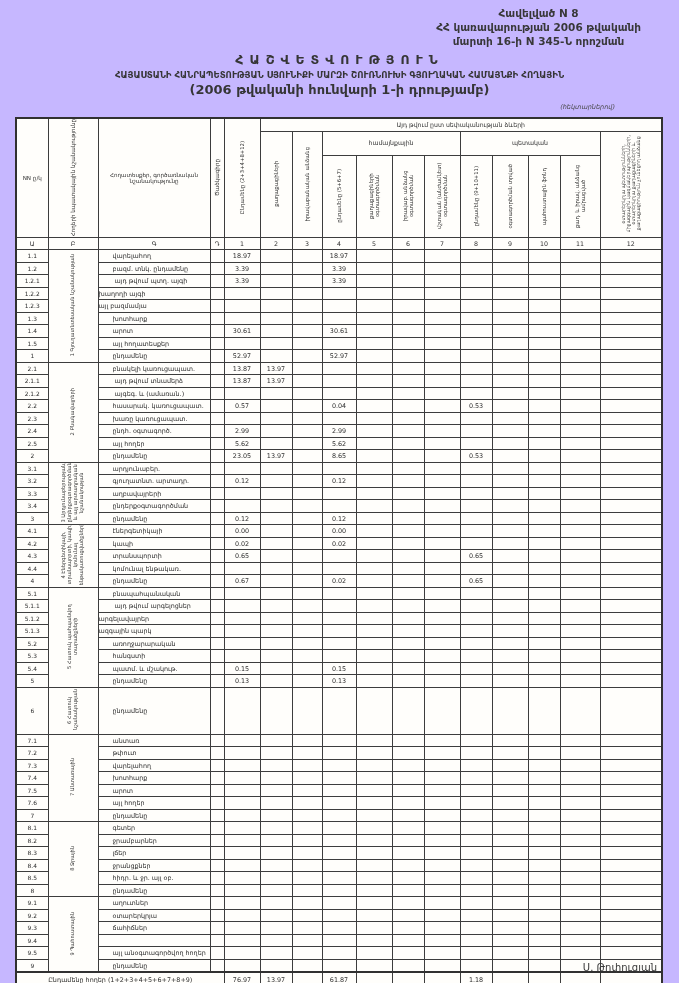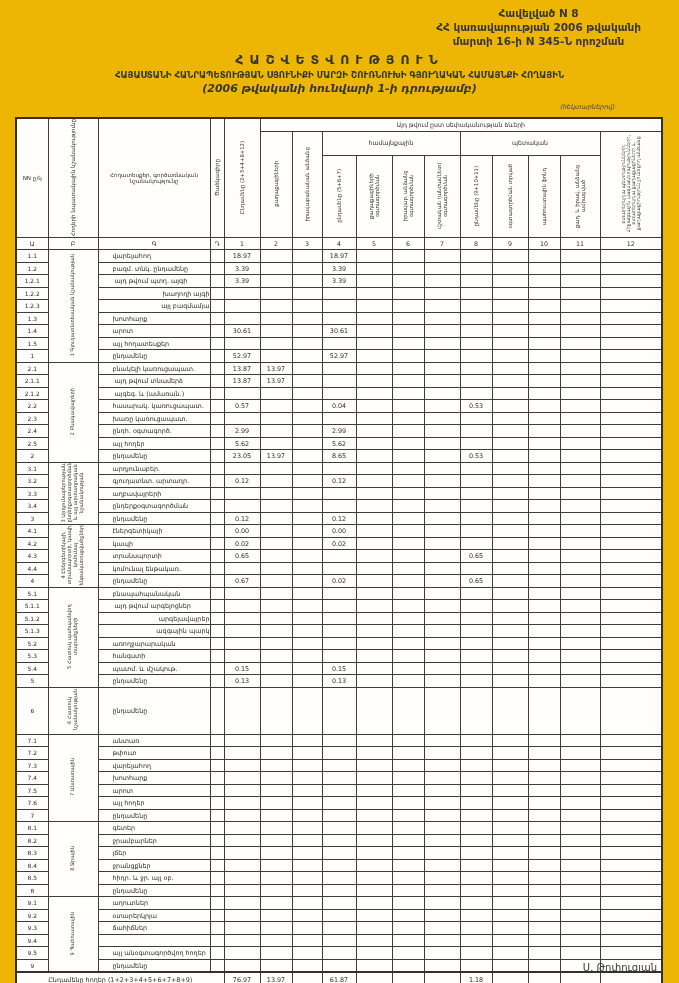--- a/index.html
+++ b/index.html
@@ -1,41 +1,41 @@
 <!DOCTYPE html>
 <html><head>
 <meta charset="utf-8">
 <style>
   html,body{margin:0;padding:0;}
   body{width:679px;height:983px;background:#f5f3ef;font-family:"DejaVu Sans",sans-serif;color:#2d2d2d;position:relative;overflow:hidden;}
-  .page{position:absolute;inset:0;background:#eab308;filter:blur(0.22px) contrast(1.03);}
+  .page{position:absolute;inset:0;background:#c4b5fd;filter:blur(0.22px) contrast(1.03);}
   .hdr-right{position:absolute;top:6px;right:38px;text-align:center;font-size:10.5px;font-weight:bold;line-height:1.35;color:#3a3a3a;}
   .title-block{position:absolute;top:52px;left:0;width:100%;text-align:center;color:#383838;}
   .t1{font-size:12.5px;font-weight:bold;letter-spacing:6px;margin-bottom:3px;}
   .t2{font-size:8.6px;font-weight:bold;line-height:1.25;}
-  .t3{font-size:11px;font-weight:bold;margin-top:1px;font-style:italic;}
+  .t3{font-size:13px;font-weight:bold;margin-top:1px;}
   .unit-note{position:absolute;top:103px;right:64px;font-size:6.5px;font-style:italic;color:#4a4a4a;}
   table{position:absolute;top:117px;left:15px;border-collapse:collapse;table-layout:fixed;width:648px;background:#fbfaf7;}
   th,td{border:1px solid #3f3f3f;padding:0;font-weight:normal;overflow:hidden;}
   thead th{font-size:5.6px;color:#333;vertical-align:middle;text-align:center;line-height:1.1;}
   table{border:2px solid #333;}
   .band{font-size:6.2px;height:12px;}
   .vt{writing-mode:vertical-rl;transform:rotate(180deg);display:inline-block;max-height:100%;line-height:1.15;}
   .hcol{height:80px;}
   .hcol .vt{font-size:5.3px;}
   .c12h .vt{font-size:4.8px;line-height:1.05;}
   .letters td{height:11px;font-size:6.3px;text-align:center;color:#333;}
   tbody td{height:11.5px;font-size:6.4px;color:#2f2f2f;}
   tbody tr.tall td{height:44px;}
   td.code{text-align:center;font-size:5.9px;}
   td.cat{text-align:center;vertical-align:middle;}
   td.cat .vt{font-size:5.1px;color:#3d3d3d;}
   td.lab{text-align:left;padding-left:14px;white-space:nowrap;}
   td.lab.ind1{padding-left:16px;}
-  td.lab.ind2{text-align:right;padding-left:0;}
+  td.lab.ind2{text-align:left;padding-left:0;}
   td.num{text-align:center;}
   td.glab{text-align:center;font-size:6.4px;}
   tr.grand td{height:14px;border-top:2px solid #333;}
   .footer-left{position:absolute;left:16px;top:930px;font-size:10px;color:#3a3a3a;line-height:1.5;}
   .footer-sign{position:absolute;right:22px;top:962px;font-size:10px;color:#3a3a3a;padding-left:16px;}
 </style>
 </head>
 <body>
 
 <div class="page">

